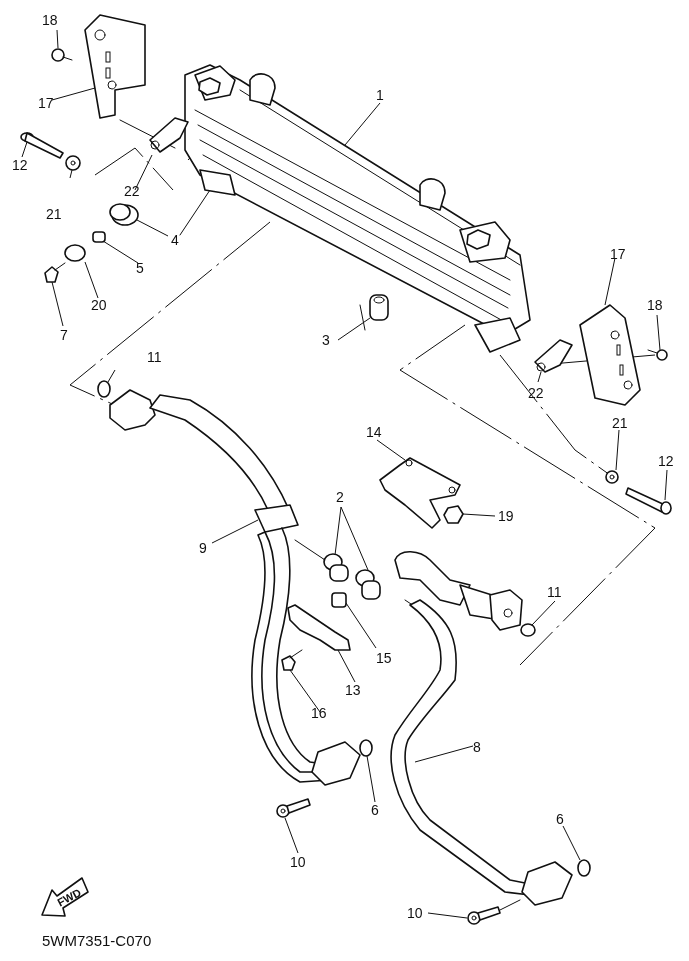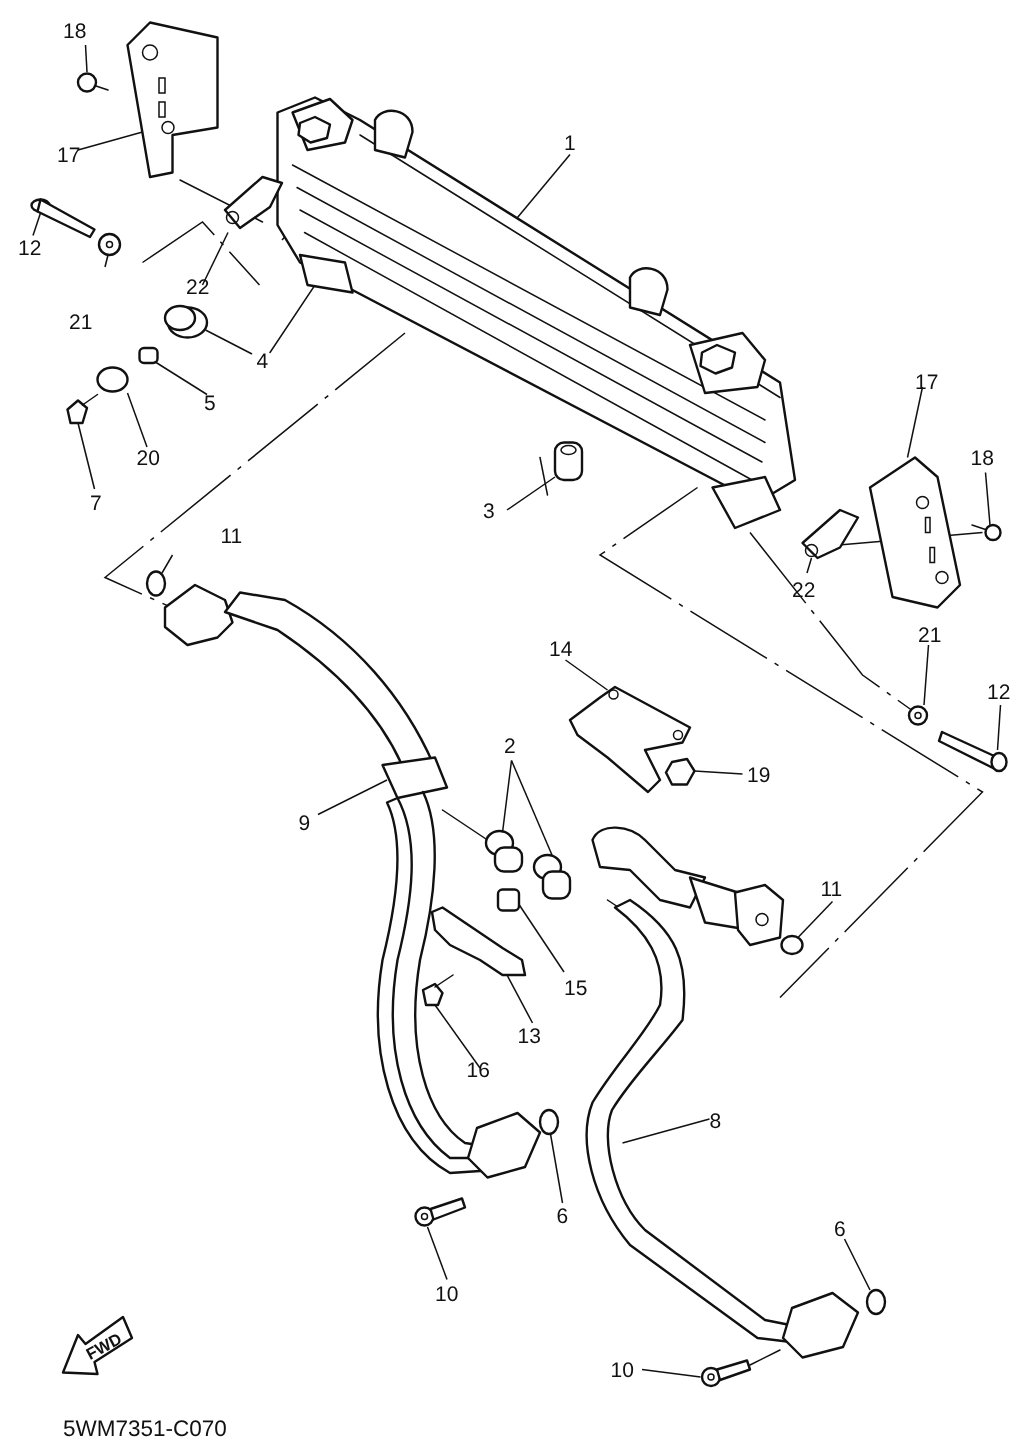--- a/index.html
+++ b/index.html
@@ -3,21 +3,21 @@
 <meta charset="utf-8">
 <style>
   html, body { margin: 0; padding: 0; background: #ffffff; }
   body { width: 689px; height: 961px; overflow: hidden; position: relative; }
   #diagram { position: absolute; left: 0; top: 0; width: 689px; height: 961px; }
   .part { fill: #ffffff; stroke: #111111; stroke-width: 1.6; stroke-linejoin: round; stroke-linecap: round; }
   .thin { fill: none; stroke: #111111; stroke-width: 1; stroke-linecap: round; }
   .leader { fill: none; stroke: #111111; stroke-width: 1; }
   .dash { fill: none; stroke: #111111; stroke-width: 1; stroke-dasharray: 60 6 3 6; }
   .callout { font-family: "Liberation Sans", sans-serif; font-size: 14px; fill: #111111; }
-  .code { position: absolute; left: 42px; top: 932px; font-family: "Liberation Sans", sans-serif; font-size: 15px; color: #111111; margin-top: 12px; }
+  .code { position: absolute; left: 42px; top: 932px; font-family: "Liberation Sans", sans-serif; font-size: 15px; color: #111111; }
   .fwd-text { font-family: "Liberation Sans", sans-serif; font-size: 11px; font-weight: bold; fill: #111111; }
 </style>
 </head>
 <body>
 
 <svg id="diagram" viewBox="0 0 689 961" xmlns="http://www.w3.org/2000/svg">
 
   <g>
     <path class="dash" d="M270 222 L70 385 L130 412"></path>
     <path class="dash" d="M465 325 L400 370 L655 528 L520 665"></path>

